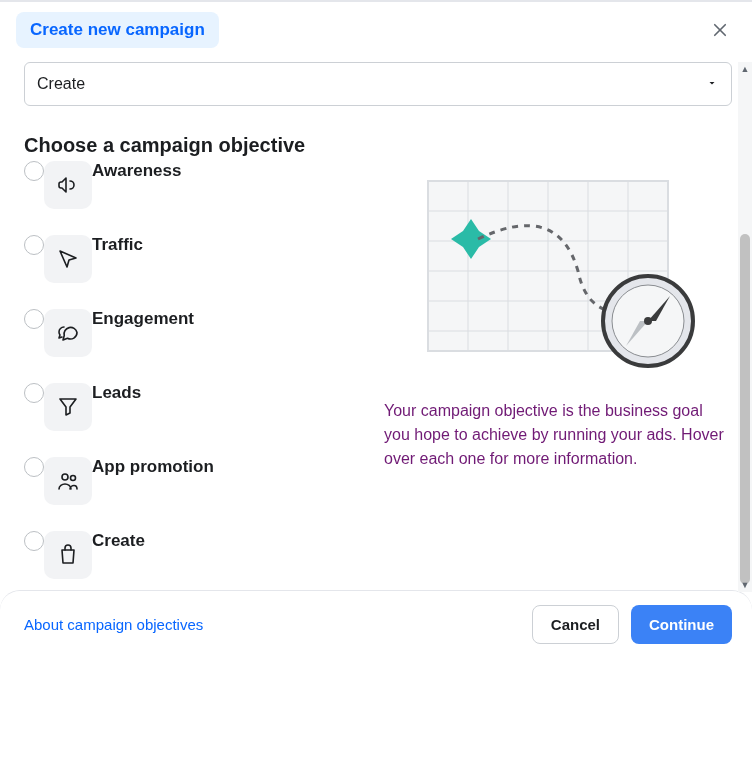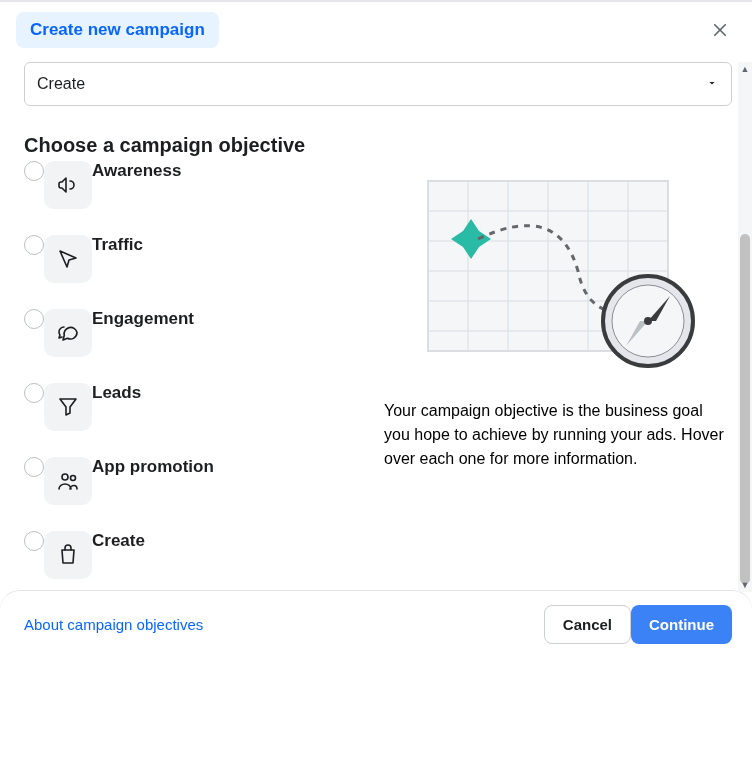--- a/index.html
+++ b/index.html
@@ -16,24 +16,24 @@
   .section-title { font-size: 20px; font-weight: 700; margin-bottom: 4px; }
   .content-row { display: flex; gap: 20px; }
   .options { flex: 0 0 340px; display: flex; flex-direction: column; gap: 26px; }
   .option { display: flex; cursor: pointer; }
   .radio { width: 20px; height: 20px; border: 1.5px solid #bcc0c4; border-radius: 50%; flex-shrink: 0; background: #fff; }
   .icon-box { width: 48px; height: 48px; border-radius: 10px; background: #f2f3f5; display: flex; align-items: center; justify-content: center; flex-shrink: 0; color: #1c1e21; }
   .icon-box svg { width: 24px; height: 24px; }
   .option-label { font-size: 17px; font-weight: 700; }
   .info-col { flex: 1 1 auto; display: flex; flex-direction: column; align-items: flex-start; }
   .illus { width: 100%; height: 220px; display: flex; align-items: center; justify-content: center; margin-bottom: 18px; }
-  .info-text { font-size: 16px; color: #000000; line-height: 1.5; }
+  .info-text { font-size: 16px; color: #701a75; line-height: 1.5; }
   .footer { border-top: 1px solid #e4e6eb; padding: 14px 20px 14px 24px; display: flex; align-items: center; justify-content: space-between; border-radius: 20px; }
   .link { color: #0866ff; font-size: 15px; text-decoration: none; }
-  .footer-actions { display: flex; }
+  .footer-actions { display: flex; gap: 12px; }
   .btn { font-size: 15px; font-weight: 600; padding: 10px 18px; border-radius: 8px; border: none; cursor: pointer; }
   .btn-secondary { background: #fff; border: 1px solid #ccd0d5; color: #1c1e21; }
   .btn-primary { background: #3b82f6; color: #fff; cursor: not-allowed; }
   .scrollbar-track { position: absolute; right: 0; top: 60px; bottom: 66px; width: 14px; background: #f5f6f7; }
   .scrollbar-thumb { position: absolute; left: 2px; width: 10px; top: 172px; height: 350px; background: #c1c1c1; border-radius: 5px; }
   .scrollbar-arrow { position: absolute; left: 0; width: 14px; height: 14px; display:flex; align-items:center; justify-content:center; color:#606770; font-size:9px; }
   .scrollbar-arrow.up { top: 0; }
   .scrollbar-arrow.down { bottom: 0; }
 </style>
 </head>

